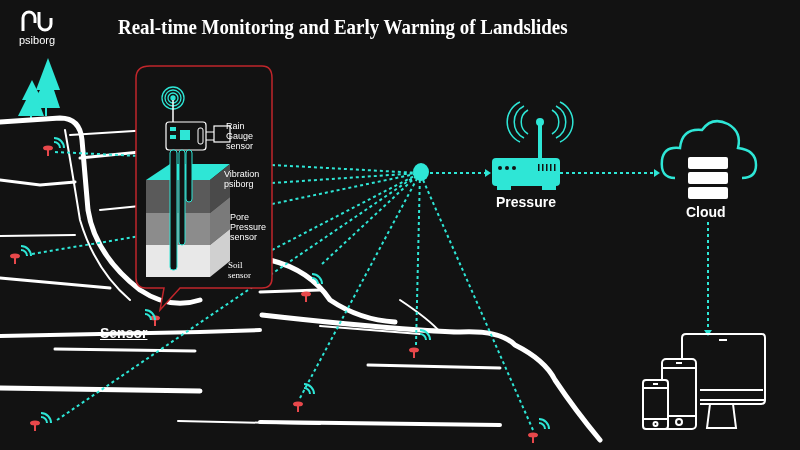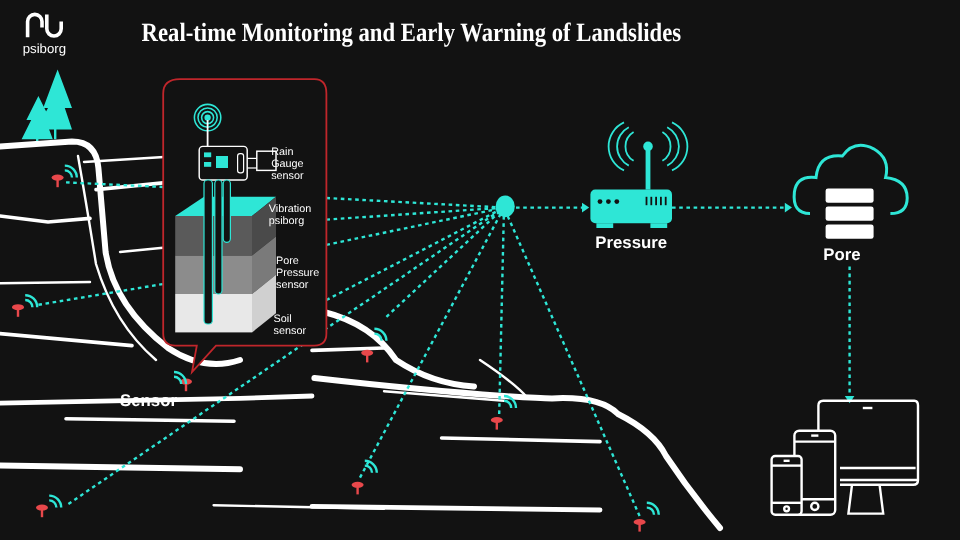--- a/index.html
+++ b/index.html
@@ -205,17 +205,17 @@
         <line x1="643" y1="419" x2="668" y2="419"></line>
       <circle cx="655.5" cy="424" r="2"></circle>
       <line x1="653" y1="384" x2="658" y2="384"></line>
     </g>
   </g>
 </svg>
 
 <div class="lbl" style="left:226px; top:121px; width:40px;">Rain Gauge sensor</div>
 <div class="lbl" style="left:224px; top:169px; width:42px;">Vibration psiborg</div>
 <div class="lbl" style="left:230px; top:212px; width:40px;">Pore Pressure sensor</div>
-<div class="lbl" style="left:228px; top:260px; width:34px;">Soil sensor</div>
-
-<div class="big-lbl" style="left:100px; top:325px;">Sensor</div>
+<div class="lbl" style="left:228px; top:260px; width:34px;font-family:Liberation Serif, serif;">Soil sensor</div>
+
+<div class="big-lbl" style="left:100px; top:325px;text-decoration:underline;">Sensor</div>
 <div class="big-lbl" style="left:496px; top:194px;">Pressure</div>
-<div class="big-lbl" style="left:686px; top:204px;">Pore</div>
+<div class="big-lbl" style="left:686px; top:204px;">Cloud</div>
 
 </body></html>

